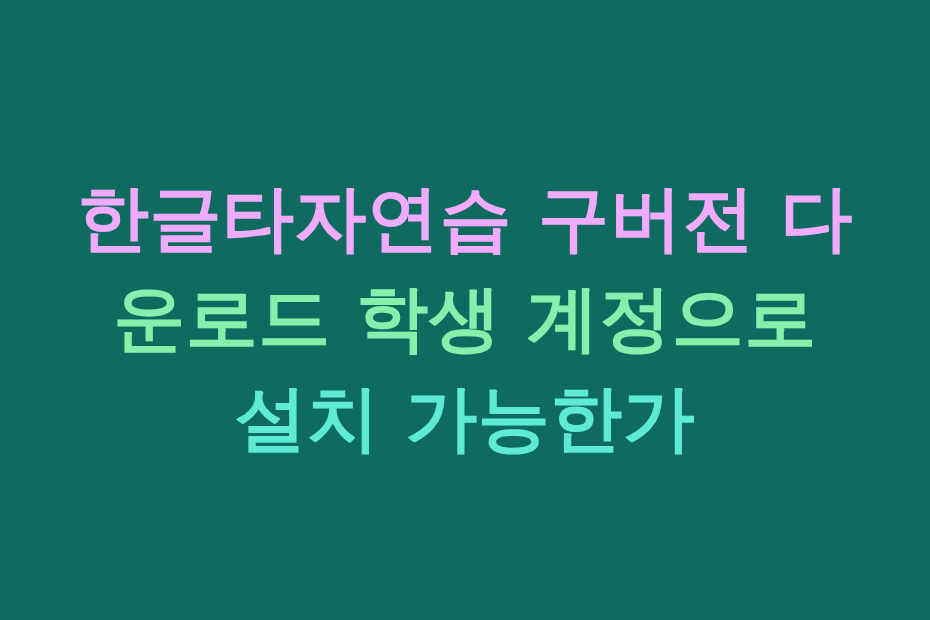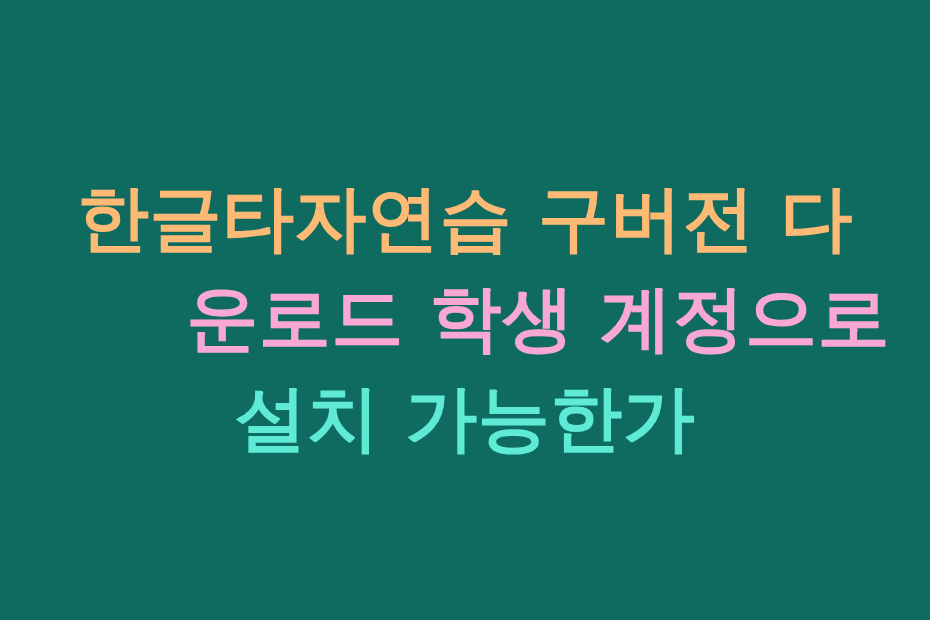--- a/index.html
+++ b/index.html
@@ -47,20 +47,20 @@
     text-rendering: optimizeLegibility;
   }
 </style>
 </head>
 <body>
 
 <div id="thumbnail-card" style="background-color: rgb(15, 107, 96);">
 
   <div id="title-block">
 
-    <span class="title-line" style="color: #fdba74; margin-top: 28px;">한글타자연습 구버전 다</span>
+    <span class="title-line" style="color: #f0abfc; margin-top: 28px;">한글타자연습 구버전 다</span>
 
-    <span class="title-line" style="color: #f9a8d4; text-align: right;">운로드 학생 계정으로</span>
+    <span class="title-line" style="color: #86efac;">운로드 학생 계정으로</span>
 
     <span class="title-line" style="color: #5eead4;">설치 가능한가</span>
 
   </div>
 </div>
 
 </body></html>

